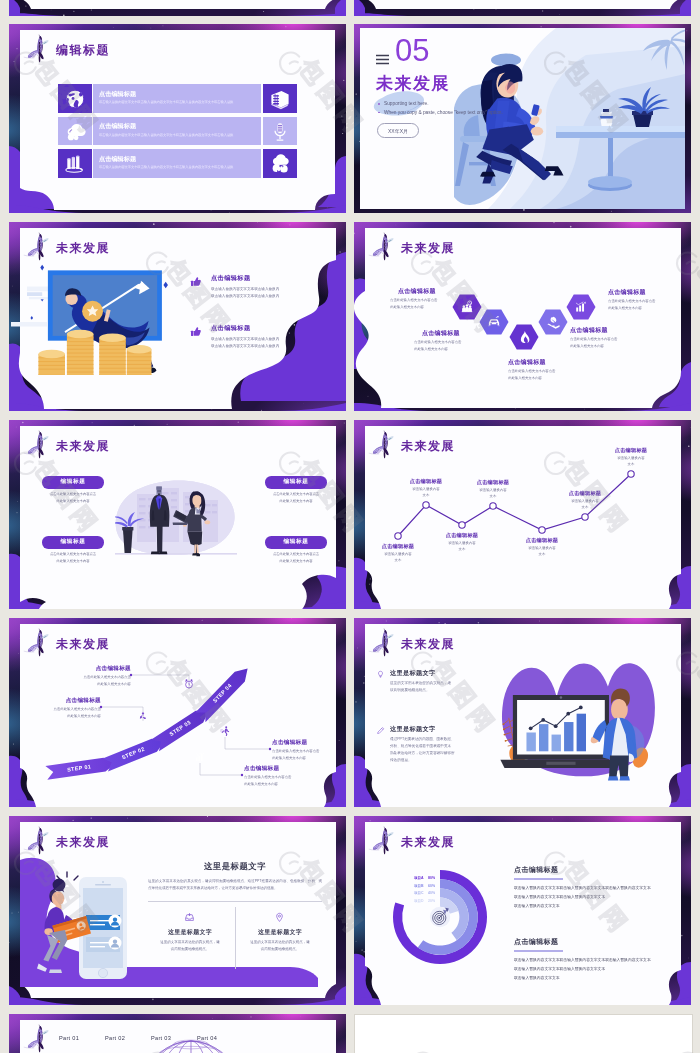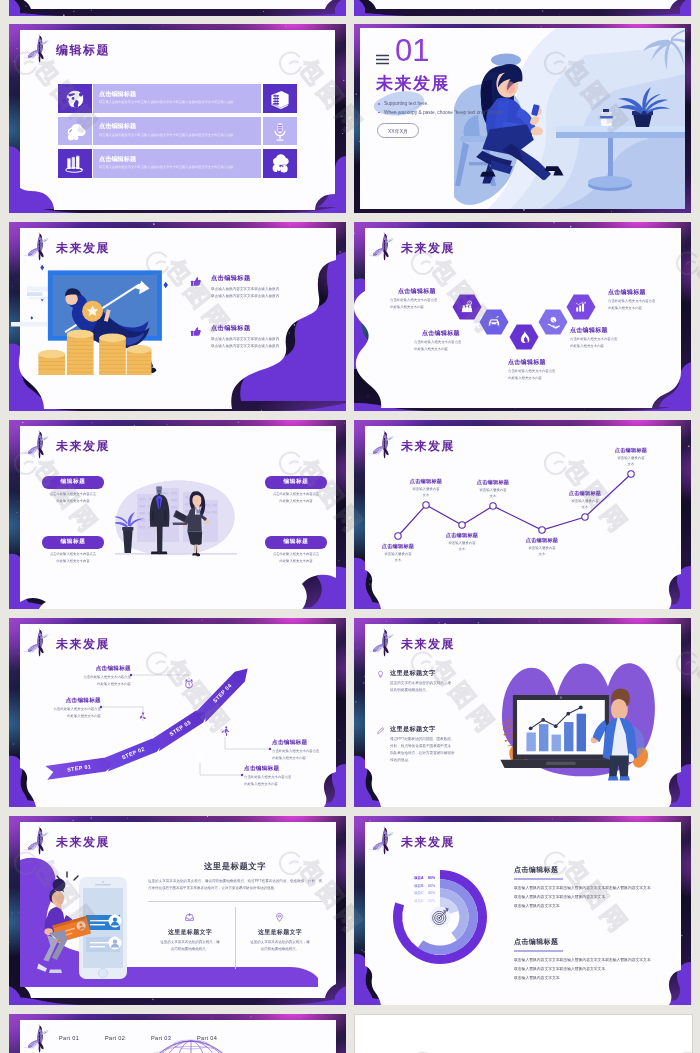--- a/index.html
+++ b/index.html
@@ -835,21 +835,21 @@
 </g>
           </g>
         </svg>
         <div style="position:absolute;left:15px;top:25px;width:15px;height:13px">
           <svg viewBox="0 0 15 13" style="display:block">
             <g stroke="#3d3d52" stroke-width="1.4">
               <path d="M1 2.5h13M1 6.5h13M1 10.5h13"></path>
             </g>
           </svg>
         </div>
-        <div style="position:absolute;left:35px;top:5px;font-size:31px;font-weight:400;color:#8b3fd8;letter-spacing:0px;font-family:'Liberation Sans',sans-serif">01</div>
+        <div style="position:absolute;left:35px;top:5px;font-size:31px;font-weight:400;color:#8b3fd8;letter-spacing:0px;font-family:'Liberation Sans',sans-serif">05</div>
         <div style="position:absolute;left:16px;top:44px;font-size:17px;font-weight:700;color:#7c2fc8;letter-spacing:1.5px">未来发展</div>
         <div style="position:absolute;left:17px;top:72px;width:190px">
           <div style="position:relative;padding-left:7px;font-size:4.8px;line-height:8.5px;color:#5b5b7a;white-space:nowrap"><span style="position:absolute;left:1px;top:3.2px;width:1.8px;height:1.8px;border-radius:50%;background:#9a5fd0"></span><span>Supporting text here.</span></div>
           <div style="position:relative;padding-left:7px;font-size:4.8px;line-height:8.5px;color:#5b5b7a;white-space:nowrap"><span style="position:absolute;left:1px;top:3.2px;width:1.8px;height:1.8px;border-radius:50%;background:#9a5fd0"></span><span>When you copy &amp; paste, choose "keep text only" option.</span></div>
         </div>
         <div style="position:absolute;left:17px;top:95px;padding:3.5px 10px;border:.9px solid #a0a0b8;border-radius:10px;font-size:5px;color:#5b5b7a">XX年X月</div>
       </div>
     </div>
 <div class="slide" style="left:9px;top:222px">
       <svg class="fr" viewBox="0 0 337 189" style="position:absolute;inset:0;width:337px;height:189px">

